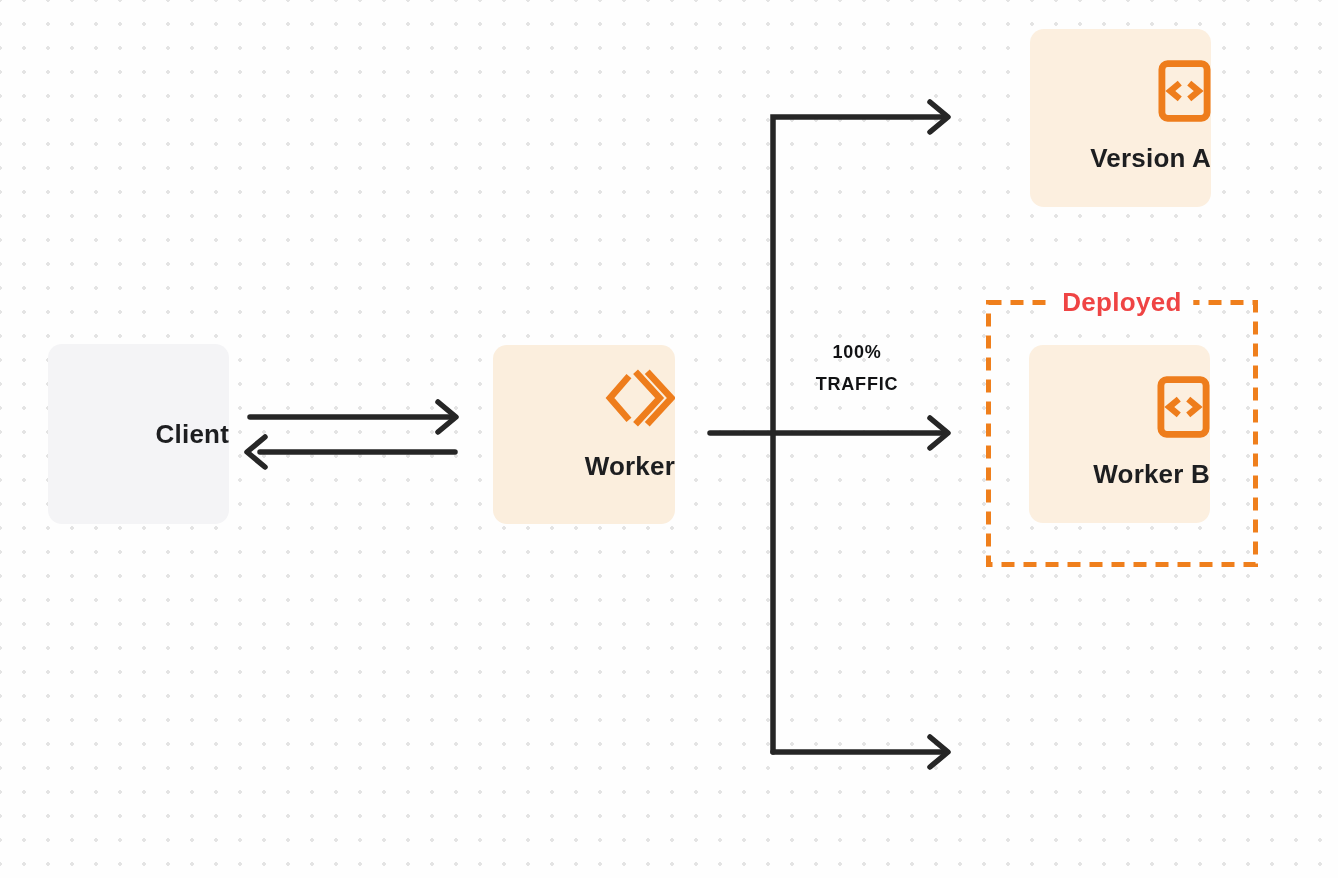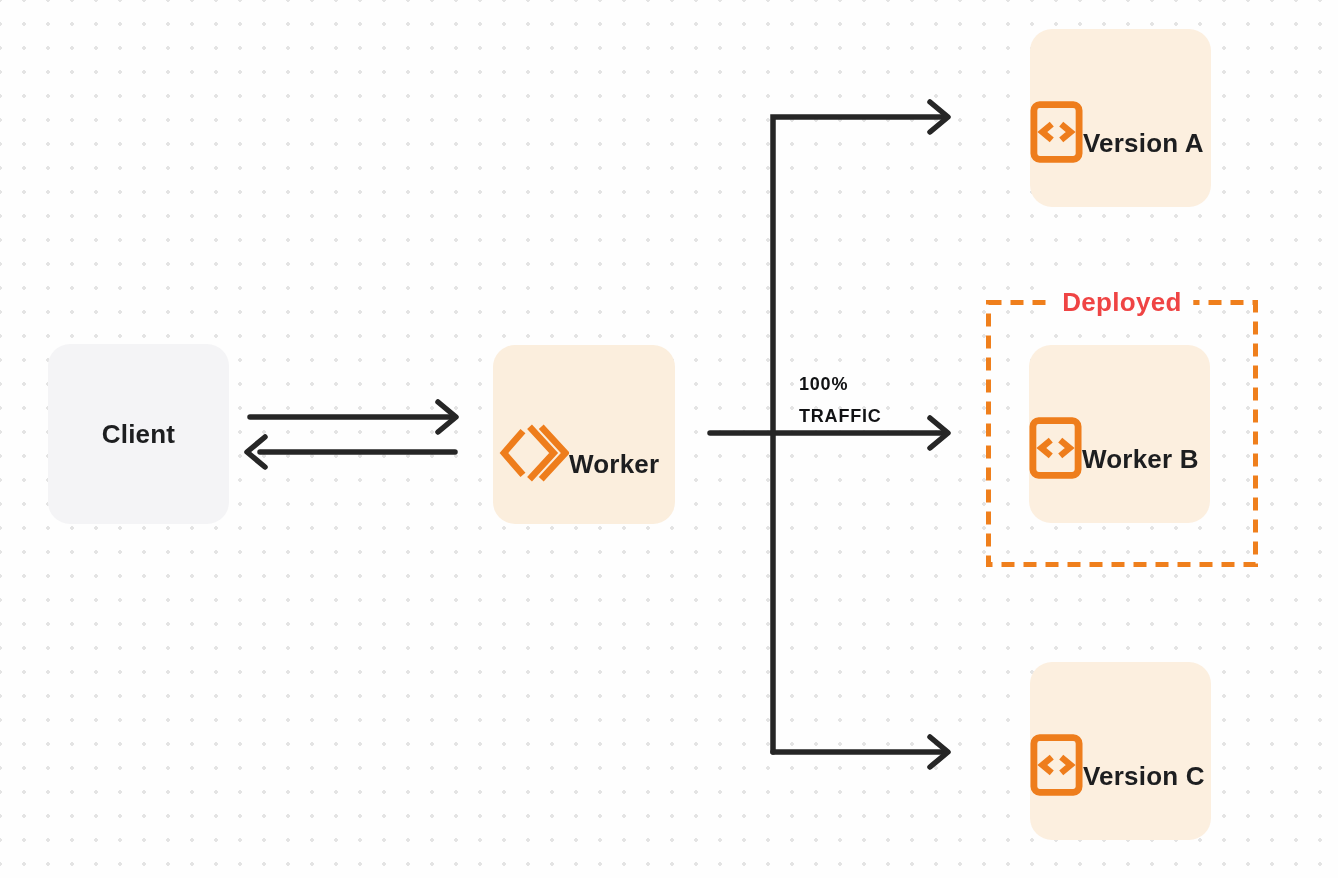--- a/index.html
+++ b/index.html
@@ -18,43 +18,44 @@
     overflow: hidden;
   }
   svg.connectors {
     position: absolute;
     left: 0; top: 0;
     width: 1338px; height: 878px;
     pointer-events: none;
   }
   .node {
     position: absolute;
-    border-radius: 22px;
+    border-radius: 14px;
     display: flex;
-    align-items: center;
+    flex-direction: column;
+    align-items: flex-end;
     box-sizing: border-box;
   }
   .node-label {
     font-weight: 700;
     font-size: 26px;
     color: #1d1e20;
     line-height: 1;
     letter-spacing: 0.2px;
   }
   .client {
     left: 48px; top: 344px;
     width: 181px; height: 180px;
     background: #f4f4f6;
     justify-content: center;
   }
   .worker {
     left: 493px; top: 345px;
     width: 182px; height: 179px;
     background: #fbeedd;
-    padding-top: 40px;
+    padding-top: 20px;
   }
   .worker .node-label { margin-top: 18px; }
   .version {
     width: 181px; height: 178px;
     background: #fcefdf;
     padding-top: 31px;
   }
   .version .node-label { margin-top: 19px; }
   .version-a { left: 1030px; top: 29px; }
   .version-b { left: 1029px; top: 345px; }
@@ -76,23 +77,23 @@
     background: #fefefe;
     padding: 2px 12px;
     font-weight: 700;
     font-size: 26px;
     letter-spacing: 0.3px;
     color: #ef4444;
     white-space: nowrap;
   }
   .traffic-label {
     position: absolute;
-    left: 799px; top: 368px;
+    left: 799px; top: 336px;
     width: 116px;
-    text-align: left;
+    text-align: center;
     color: #111214;
     font-weight: 700;
     font-size: 18px;
     line-height: 32px;
     letter-spacing: 0.8px;
   }
 </style>
 </head>
 <body>
 
@@ -158,24 +159,14 @@
     <span>
       <svg width="53" height="62" viewBox="0 0 100 118" fill="none" stroke="#ee7d1c" stroke-linecap="butt" stroke-linejoin="miter">
         <rect x="7" y="7" width="86" height="104" rx="11" stroke-width="13"></rect>
         <polyline points="41,44 23,59 41,74" stroke-width="12"></polyline>
         <polyline points="59,44 77,59 59,74" stroke-width="12"></polyline>
       </svg>
     </span>
     <span class="node-label">Worker B</span>
   </div>
 
-  <div class="node version version-c">
-    <span>
-      <svg width="53" height="62" viewBox="0 0 100 118" fill="none" stroke="#ee7d1c" stroke-linecap="butt" stroke-linejoin="miter">
-        <rect x="7" y="7" width="86" height="104" rx="11" stroke-width="13"></rect>
-        <polyline points="41,44 23,59 41,74" stroke-width="12"></polyline>
-        <polyline points="59,44 77,59 59,74" stroke-width="12"></polyline>
-      </svg>
-    </span>
-    <span class="node-label">Version C</span>
-  </div>
 
 </div>
 
 </body></html>

